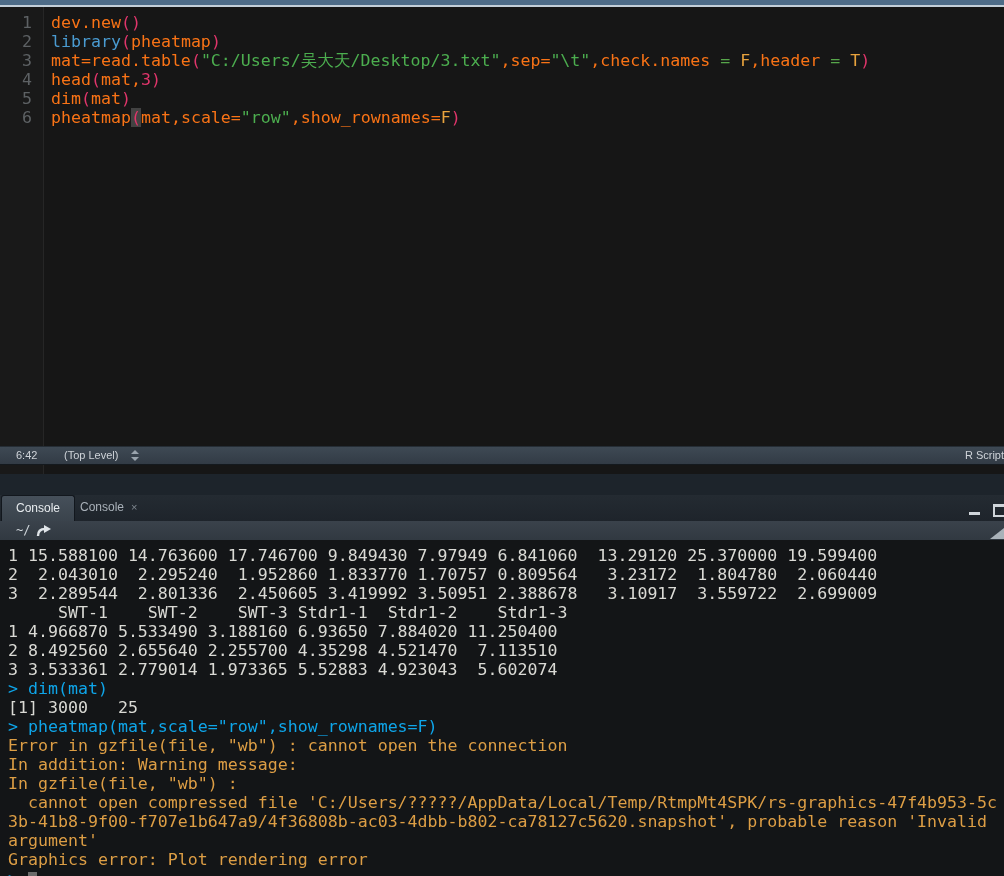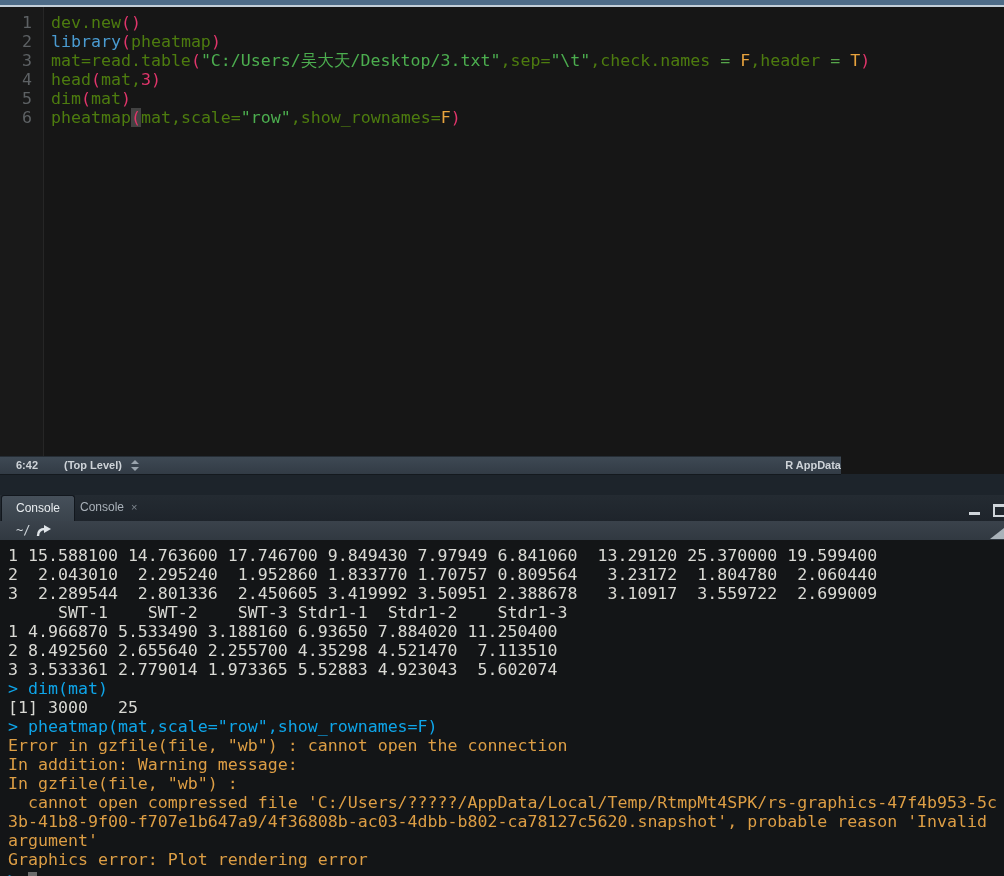--- a/index.html
+++ b/index.html
@@ -22,34 +22,34 @@
   .gutter{
     width:44px;flex:0 0 44px;padding-top:6px;box-sizing:border-box;
     background:#191919;border-right:1px solid #262626;
     text-align:right;color:#5d6164;
   }
   .gutter div{padding-right:11px;height:19px;}
   .code{
     flex:1;padding:6px 0 0 7px;white-space:pre;overflow:hidden;color:#d6d6d6;
   }
   .code div{height:19px;}
-  .tok-d{color:#4d7c0f;}
+  .tok-d{color:#f97316;}
   .tok-k{color:#4a9bd1;}
   .tok-p{color:#e0356b;}
   .tok-s{color:#4cae4f;}
   .tok-c{color:#e8a33d;}
   .tok-n{color:#e0356b;}
   .tok-o{color:#57a64a;}
   .tok-pc{color:#e0356b;background:#424242;}
   
   .statusbar{
-    position:absolute;left:0;top:456px;width:841px;height:17px;
+    position:absolute;left:0;top:446px;width:1004px;height:17px;
     background:linear-gradient(#3e4954,#323b45);
     border-top:1px solid #252d35;border-bottom:1px solid #14191e;
-    color:#ced3d8;font-size:11px;font-weight:bold;
+    color:#ced3d8;font-size:11px;
   }
   .statusbar .pos{position:absolute;left:16px;top:2px;}
   .statusbar .scope{position:absolute;left:64px;top:2px;text-align:right;}
   .spinner{position:absolute;left:131px;top:3px;width:7px;height:11px;}
   .spinner i{position:absolute;left:0;width:0;height:0;border-left:4px solid transparent;border-right:4px solid transparent;}
   .spinner i.up{top:0;border-bottom:4px solid #99a3ac;}
   .spinner i.dn{bottom:0;border-top:4px solid #99a3ac;}
   .statusbar .ftype{position:absolute;right:0px;top:2px;white-space:nowrap;}
   
   .tabbar{
@@ -108,21 +108,21 @@
   <div class="code" id="code-lines"><div><span class="tok-d">dev.new</span><span class="tok-p">()</span></div><div><span class="tok-k">library</span><span class="tok-p">(</span><span class="tok-d">pheatmap</span><span class="tok-p">)</span></div><div><span class="tok-d">mat=read.table</span><span class="tok-p">(</span><span class="tok-s">"C:/Users/吴大天/Desktop/3.txt"</span><span class="tok-d">,sep=</span><span class="tok-s">"\t"</span><span class="tok-d">,check.names</span><span class="tok-o"> = </span><span class="tok-c">F</span><span class="tok-d">,header</span><span class="tok-o"> = </span><span class="tok-c">T</span><span class="tok-p">)</span></div><div><span class="tok-d">head</span><span class="tok-p">(</span><span class="tok-d">mat,</span><span class="tok-n">3</span><span class="tok-p">)</span></div><div><span class="tok-d">dim</span><span class="tok-p">(</span><span class="tok-d">mat</span><span class="tok-p">)</span></div><div><span class="tok-d">pheatmap</span><span class="tok-pc">(</span><span class="tok-d">mat,scale=</span><span class="tok-s">"row"</span><span class="tok-d">,show_rownames=</span><span class="tok-c">F</span><span class="tok-p">)</span></div></div>
 </div>
 
 <div class="statusbar">
   <span class="pos">6:42</span>
   <span class="scope">(Top Level)</span>
   <span class="spinner">
       <i class="up"></i>
       <i class="dn"></i>
     </span>
-  <span class="ftype">R AppData</span>
+  <span class="ftype">R Script</span>
 </div>
 
 <div class="tabbar">
   <span class="tab active">
     <span>Console</span>
   </span>
   <span class="tab inactive">
     <span>Console</span><span class="close">×</span>
   </span>
   <span class="winbtn btn-min"></span>

